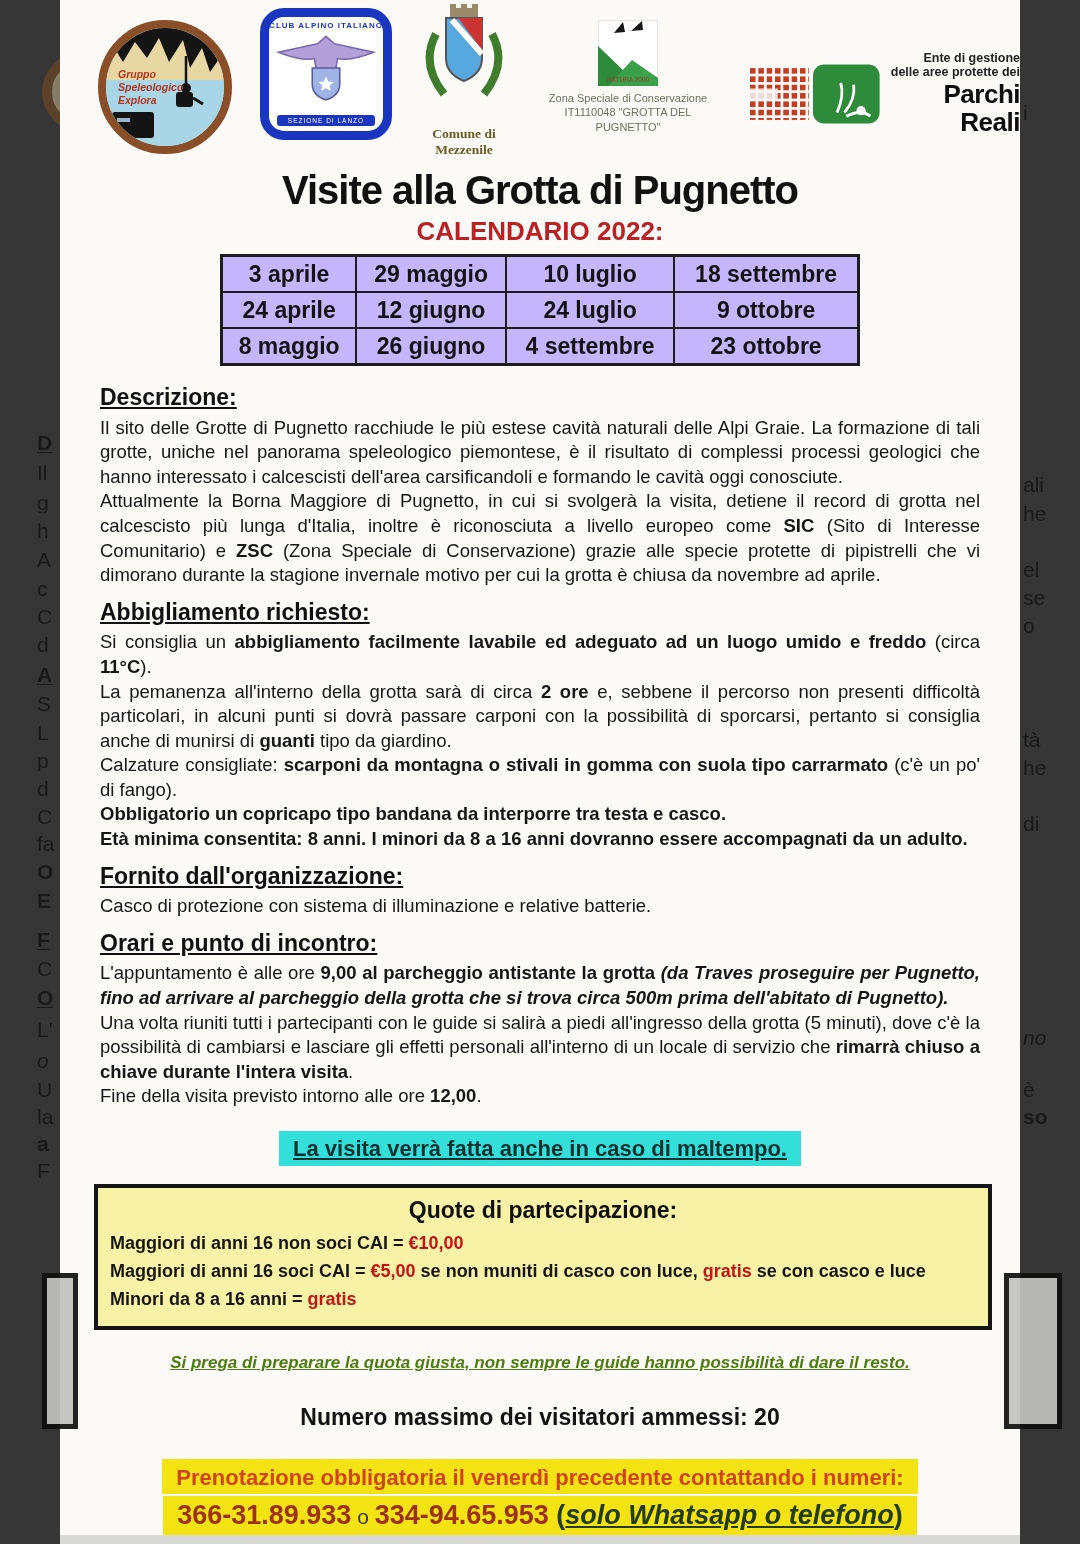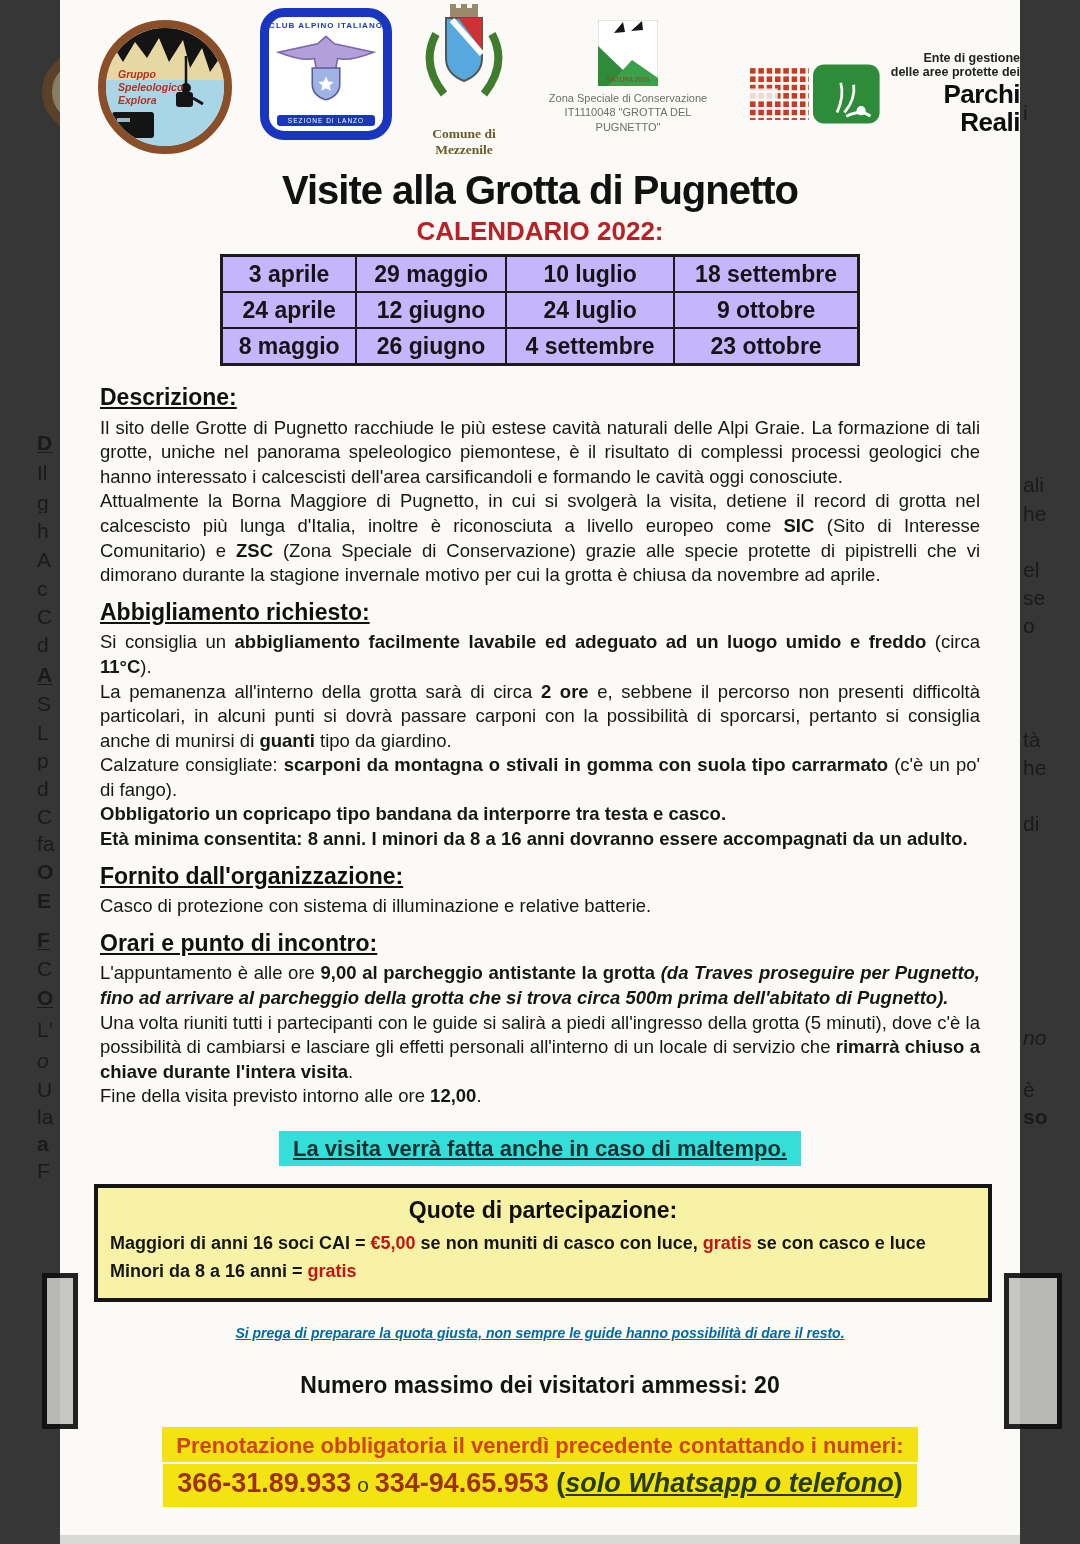--- a/index.html
+++ b/index.html
@@ -50,21 +50,21 @@
   .sec-heading{font-size:23px;font-weight:bold;text-decoration:underline;text-align:left;
     margin:9px 0 3px;color:#101010;}
   .para{margin:0;}
   .center-line{text-align:center;}
   .maltempo-wrap{margin-top:22px;}
   .maltempo{display:inline-block;background:#35dfd9;color:#083030;font-size:22px;font-weight:bold;
     text-decoration:underline;padding:3px 14px;}
   .quote-box{margin:18px -12px 0 -6px;border:4px solid #151515;background:#f7f2a6;padding:7px 12px 10px;}
   .quote-title{text-align:center;font-size:23px;font-weight:bold;color:#101010;margin-bottom:6px;}
   .quote-line{font-size:18px;font-weight:bold;margin:4px 0;white-space:nowrap;text-align:left;overflow:hidden;}
-  .si-prega{margin-top:22px;color:#0369a1;font-size:14px;font-weight:bold;font-style:italic;
+  .si-prega{margin-top:22px;color:#4d7c0f;font-size:17px;font-weight:bold;font-style:italic;
     text-decoration:underline;}
   .numero{margin-top:28px;font-size:23px;font-weight:bold;color:#131313;}
   .prenota-wrap{margin-top:26px;}
   .prenota-l1{display:inline-block;background:#f4e312;color:#d2421c;font-size:22px;font-weight:bold;
     padding:4px 14px 2px;}
   .prenota-l2{display:inline-block;background:#f4e312;font-size:27px;padding:2px 14px 5px;margin-top:2px;}
 </style>
 </head>
 <body>
 
@@ -253,20 +253,21 @@
     <div class="para"><span>L'appuntamento è alle ore </span><span style="font-weight: bold;">9,00 al parcheggio antistante la grotta </span><span style="font-weight: bold; font-style: italic;">(da Traves proseguire per Pugnetto, fino ad arrivare al parcheggio della grotta che si trova circa 500m prima dell'abitato di Pugnetto).</span></div>
     <div class="para"><span>Una volta riuniti tutti i partecipanti con le guide si salirà a piedi all'ingresso della grotta (5 minuti), dove c'è la possibilità di cambiarsi e lasciare gli effetti personali all'interno di un locale di servizio che </span><span style="font-weight: bold;">rimarrà chiuso a chiave durante l'intera visita</span><span>.</span></div>
     <div class="para"><span>Fine della visita previsto intorno alle ore </span><span style="font-weight: bold;">12,00</span><span>.</span></div>
 
     <div class="center-line maltempo-wrap">
       <span class="maltempo">La visita verrà fatta anche in caso di maltempo.</span>
     </div>
 
     <div class="quote-box">
       <div class="quote-title">Quote di partecipazione:</div>
+      <div class="quote-line"><span style="font-weight: bold;">Maggiori di anni 16 non soci CAI =   </span><span style="font-weight: bold; color: rgb(196, 20, 20);">€10,00</span></div>
       <div class="quote-line"><span style="font-weight: bold;">Maggiori di anni 16 soci CAI = </span><span style="font-weight: bold; color: rgb(196, 20, 20);">€5,00</span><span style="font-weight: bold;"> se non muniti di casco con luce, </span><span style="font-weight: bold; color: rgb(196, 20, 20);">gratis</span><span style="font-weight: bold;"> se con casco e luce</span></div>
       <div class="quote-line"><span style="font-weight: bold;">Minori da 8 a 16 anni =  </span><span style="font-weight: bold; color: rgb(196, 20, 20);">gratis</span></div>
     </div>
 
     <div class="center-line si-prega">Si prega di preparare la quota giusta, non sempre le guide hanno possibilità di dare il resto.</div>
 
     <div class="center-line numero">Numero massimo dei visitatori ammessi: 20</div>
 
     <div class="center-line prenota-wrap">
       <div>

